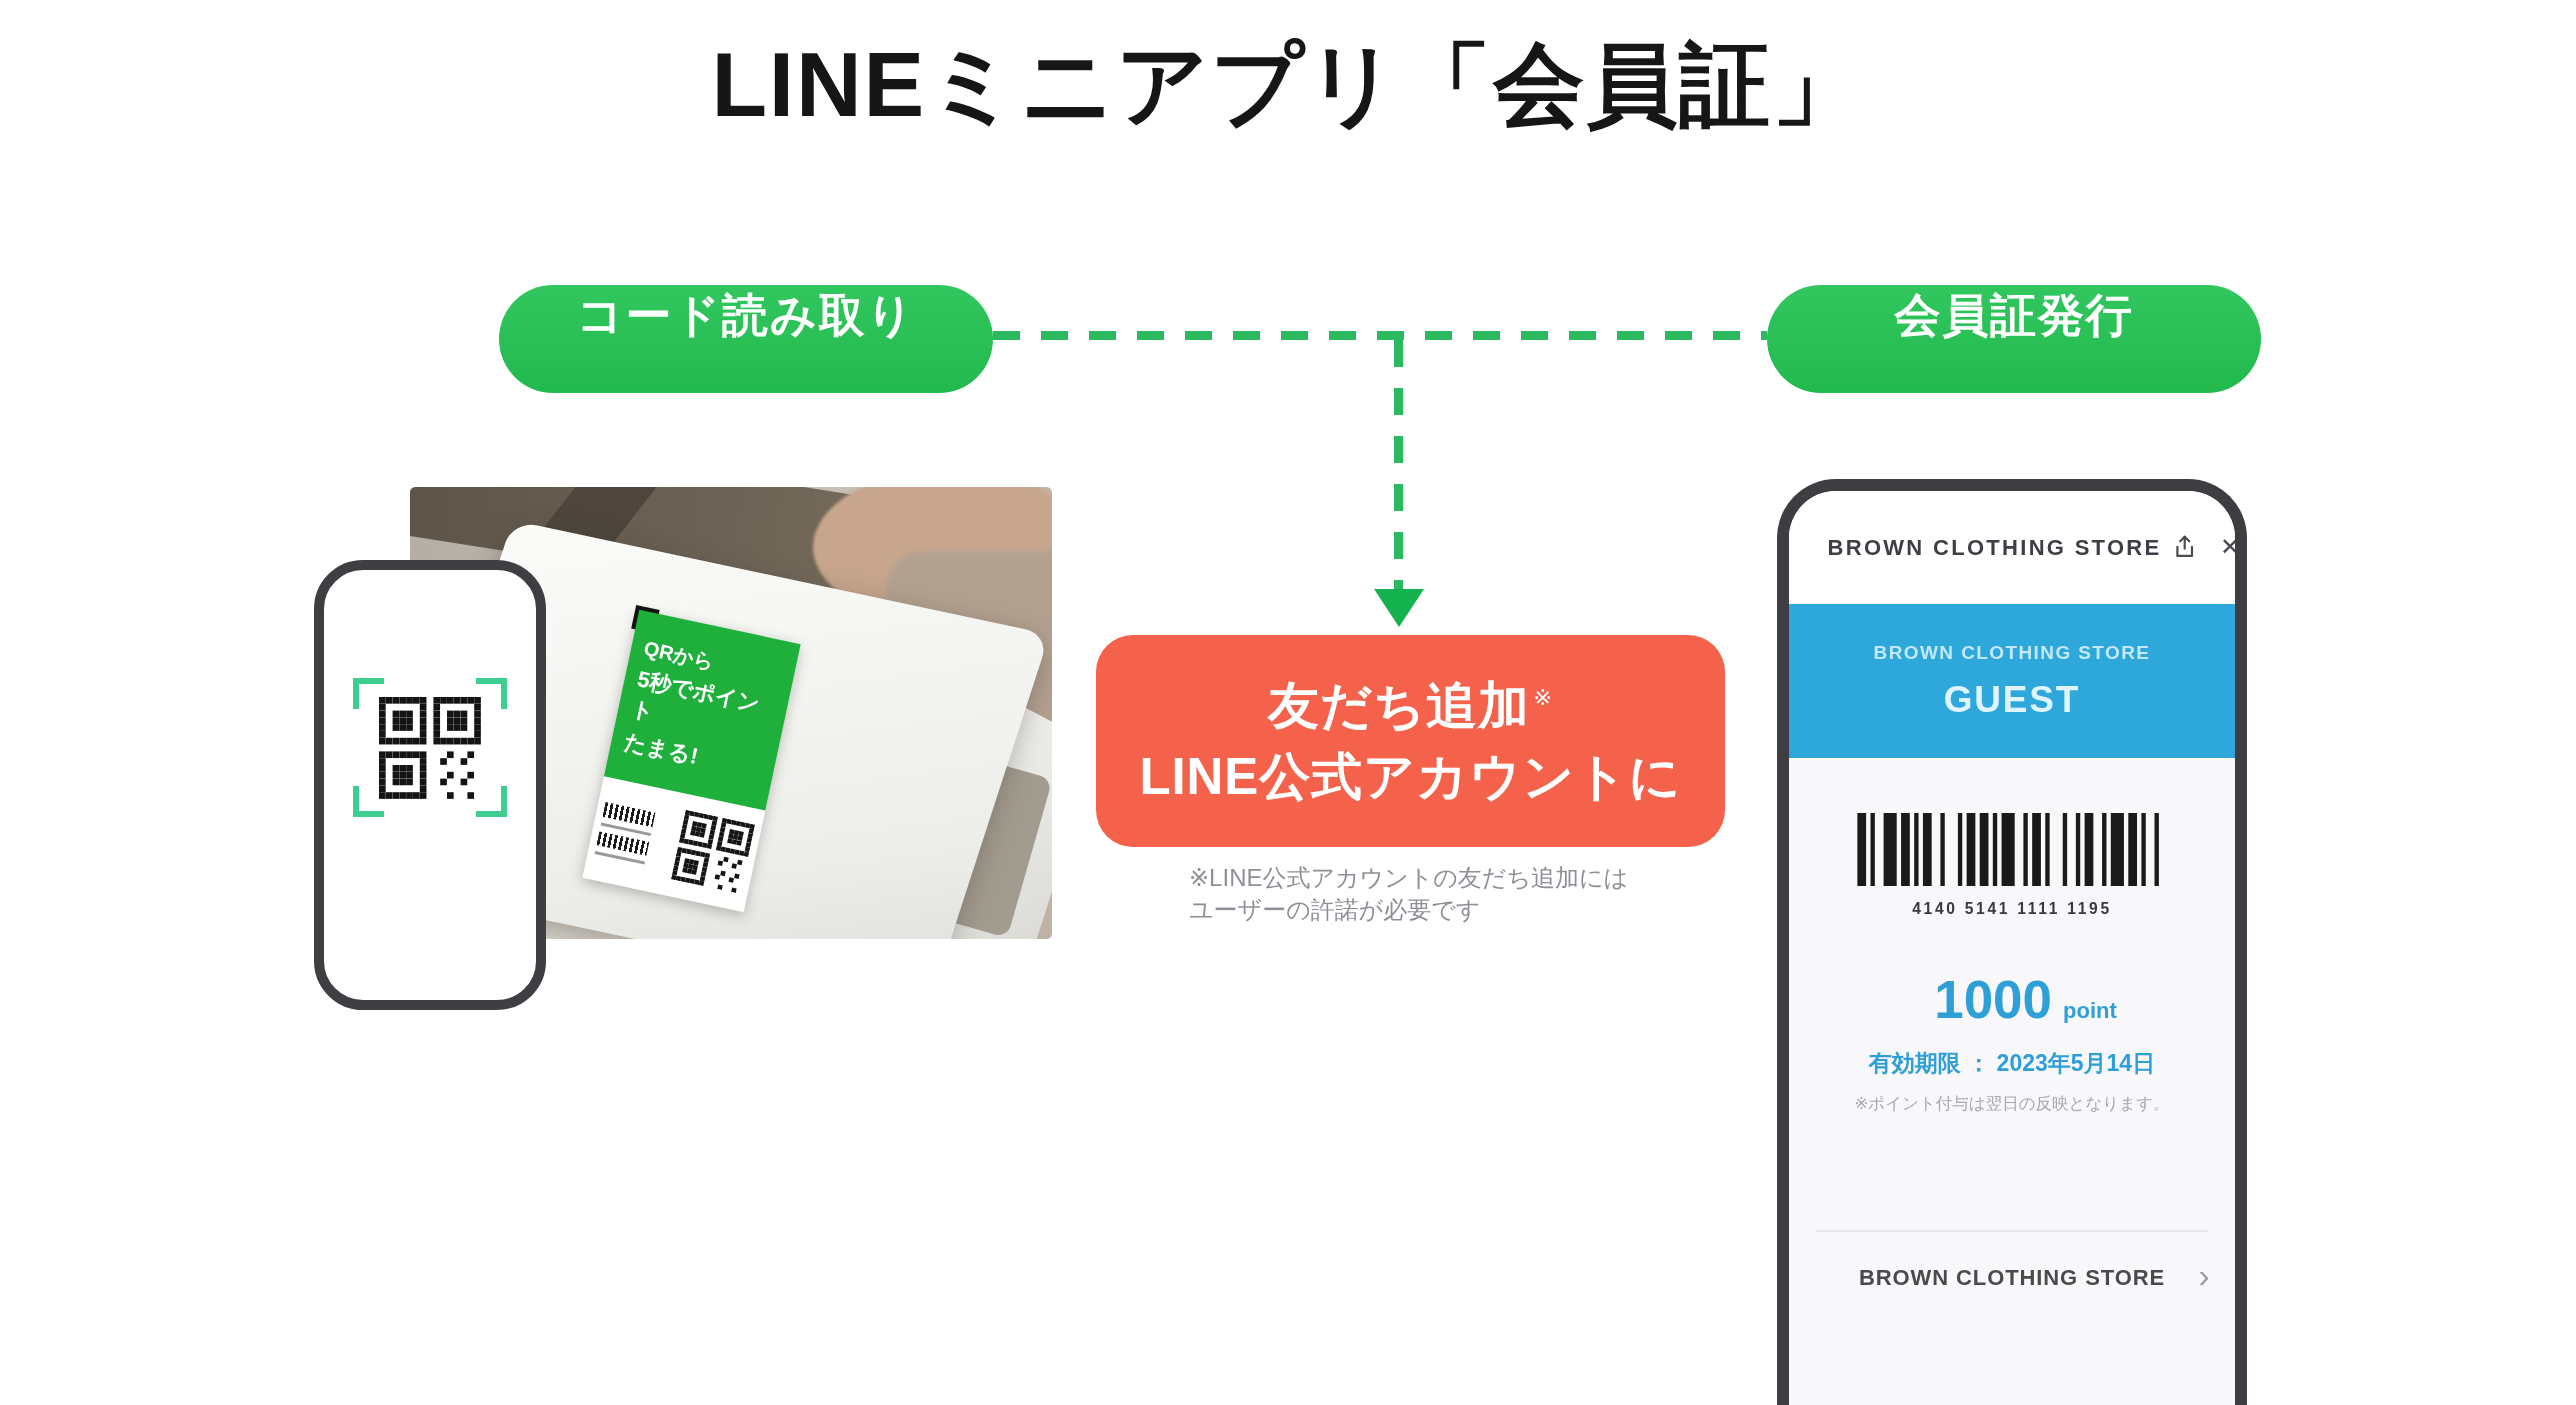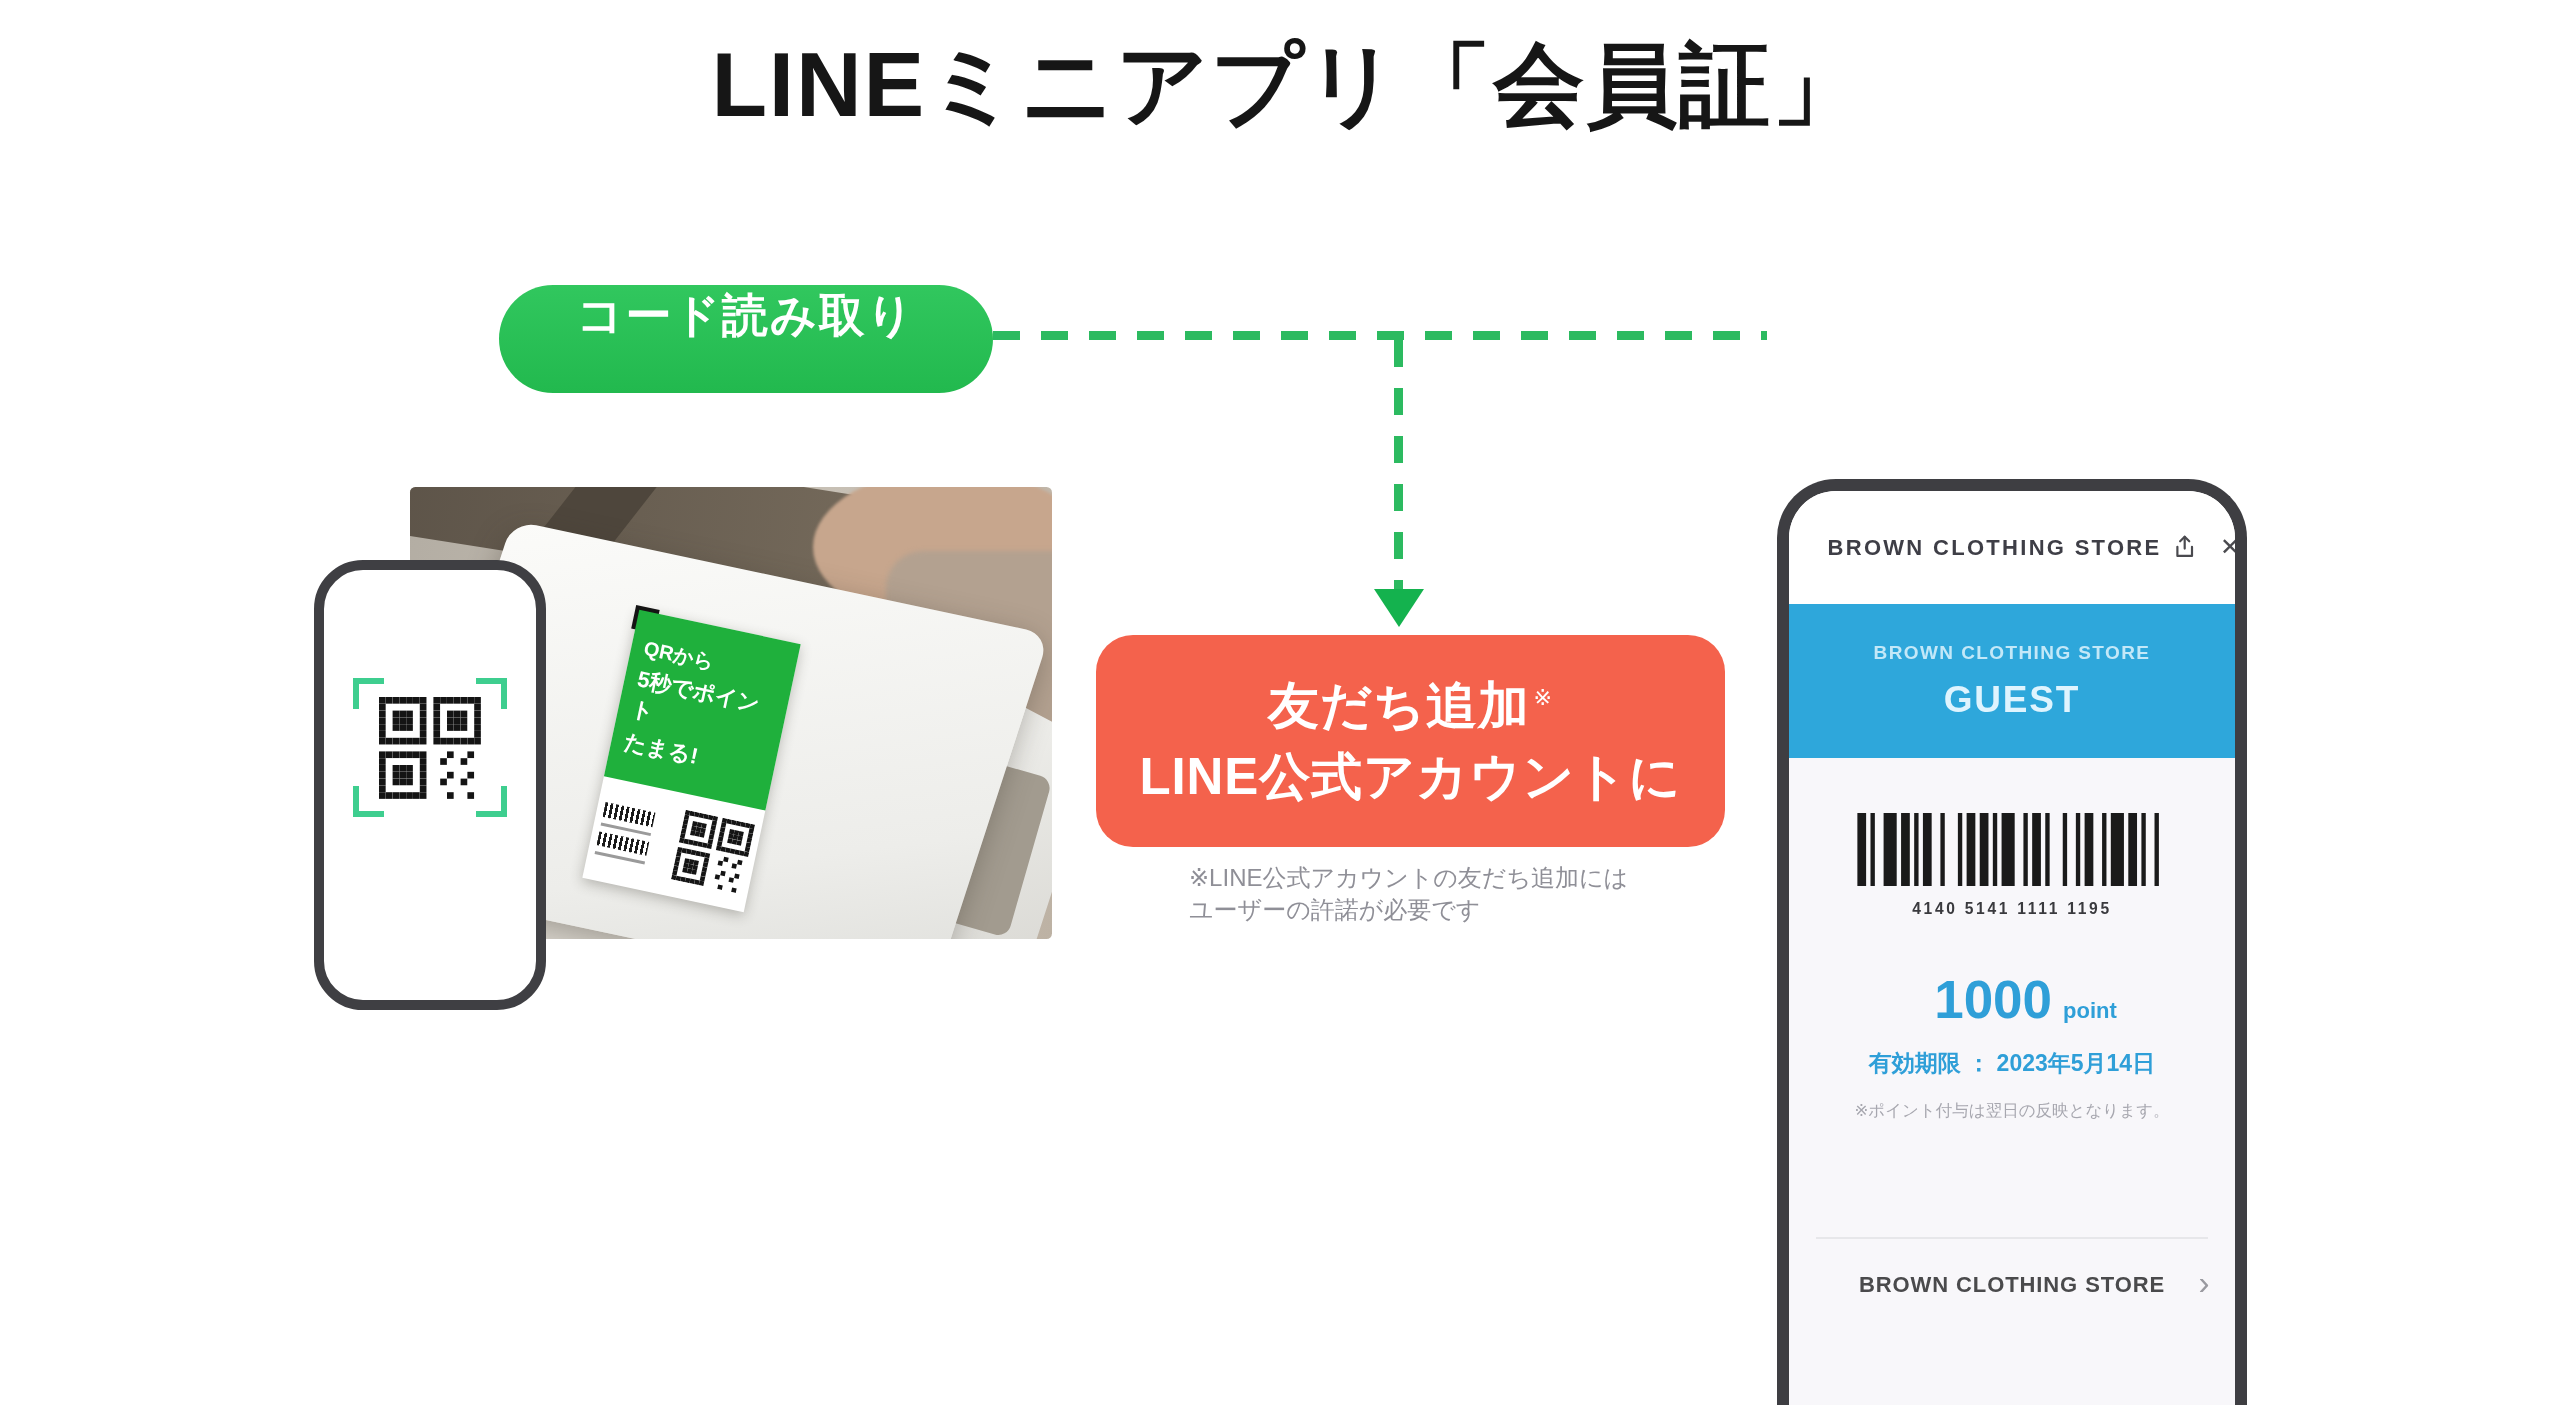--- a/index.html
+++ b/index.html
@@ -96,21 +96,21 @@
          align-items:center;justify-content:center;}
   .p-banner .store{font-size:19px;font-weight:700;letter-spacing:1.4px;color:#c3e8f8;}
   .p-banner .member{font-size:37px;font-weight:700;letter-spacing:1.8px;color:#dff4fe;margin-top:15px;}
   .p-body{background:#f8f7fa;height:100%;text-align:center;}
   .barcode-wrap{padding-top:55px;}
   .barcode-num{margin-top:11px;font-size:15.6px;font-weight:700;letter-spacing:2.7px;color:#3a3a3e;}
   .points-row{margin-top:51px;display:flex;align-items:baseline;justify-content:center;gap:11px;padding-left:27px;}
   .points-val{font-size:53px;font-weight:800;color:#2f9fd8;}
   .points-unit{font-size:22px;font-weight:700;color:#2f9fd8;}
   .expiry{margin-top:18.3px;font-size:23px;font-weight:700;color:#2f9fd8;}
-  .expiry-note{margin-top:21px;font-size:16.5px;color:#a7a7af;}
+  .expiry-note{margin-top:14px;font-size:16.5px;color:#a7a7af;}
   .info-row{margin-top:38px;display:flex;align-items:center;justify-content:center;gap:11px;}
   .info-row .txt{font-size:18.3px;color:#3c3c40;font-weight:600;}
   .p-divider{margin:115px auto 0 auto;width:88%;height:1.8px;background:#e7e7ea;}
   .p-footer{position:relative;margin-top:33px;}
   .p-footer .txt{font-size:22px;font-weight:600;letter-spacing:0.9px;color:#4a4a4c;}
   .p-footer .chev{position:absolute;right:25.6px;top:50%;transform:translateY(-58%);
          font-size:33px;color:#9a9aa0;line-height:1;}
 </style>
 </head>
 <body>
@@ -118,20 +118,23 @@
 <div id="canvas">
 
   <div class="page-title">LINEミニアプリ「会員証」</div>
 
   <div class="dash-h"></div>
   <div class="dash-v"></div>
   <div class="arrow-down"></div>
 
   <div class="pill pill-left">
     <span>コード読み取り</span>
+  </div>
+  <div class="pill pill-right">
+    <span>会員証発行</span>
   </div>
 
   <div class="action-box">
     <div>
       <span>友だち追加</span><span class="action-note-mark">※</span>
     </div>
     <div>LINE公式アカウントに</div>
   </div>
   <div class="footnote">
     <div>※LINE公式アカウントの友だち追加には</div>

